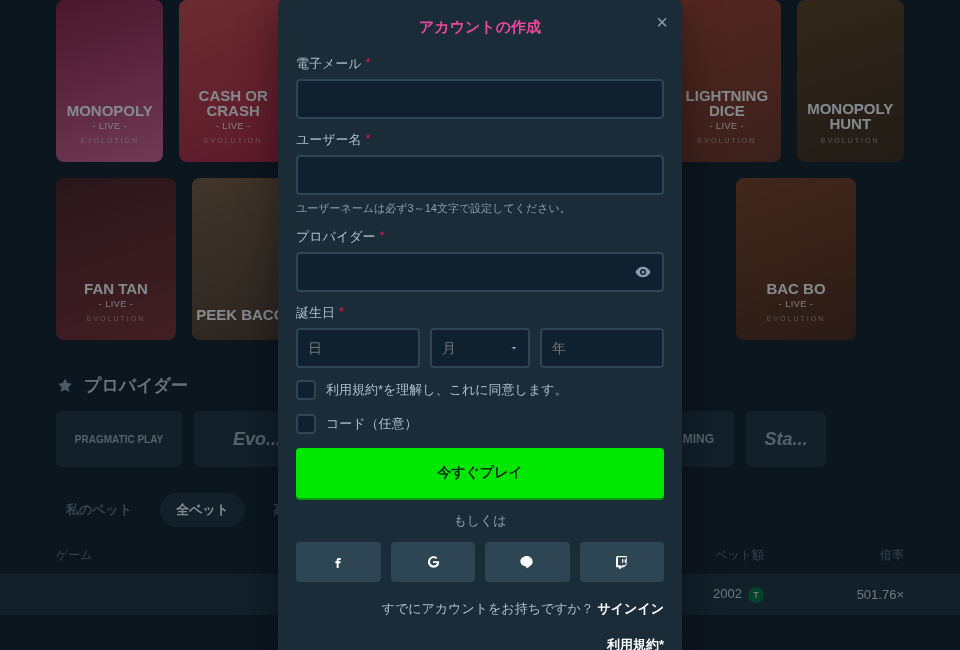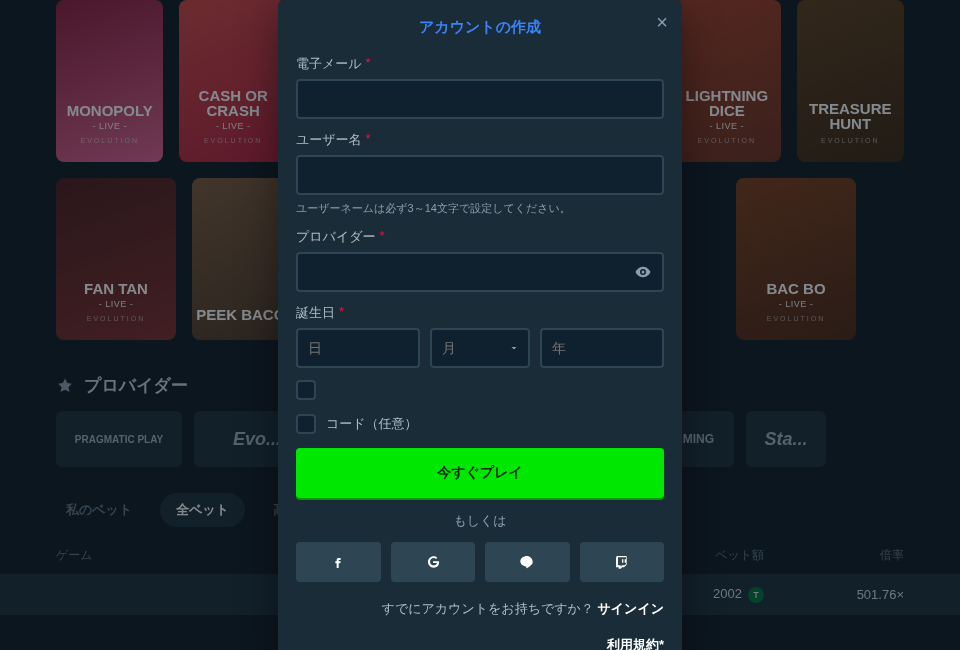--- a/index.html
+++ b/index.html
@@ -29,21 +29,21 @@
     .col-game { width: 200px; }
     .col-flex { flex: 1; }
     .col-amt { width: 120px; text-align: right; }
     .col-mul { width: 140px; text-align: right; }
     .table-row { display: flex; padding: 12px 56px; color: #d2dbe1; font-size: 13px; align-items: center; }
     .tag-t { display: inline-flex; width: 16px; height: 16px; border-radius: 50%; background: #00703c; color: #fff; font-size: 9px; align-items: center; justify-content: center; margin-left: 6px; }
     
     
     .overlay { position: absolute; inset: 0; background: rgba(10,20,28,.5); display: flex; justify-content: center; align-items: flex-start; }
     .modal { width: 404px; background: #1a2c38; border-radius: 6px; margin-top: 0; padding: 18px 18px 14px; color: #c1ccd6; position: relative; box-shadow: 0 10px 40px rgba(0,0,0,.4); }
-    .modal-title { text-align: center; font-weight: 700; font-size: 15px; color: #3b82f6; margin-bottom: 18px; }
+    .modal-title { text-align: center; font-weight: 700; font-size: 15px; color: #ec4899; margin-bottom: 18px; }
     .close { position: absolute; top: 12px; right: 14px; color: #8a9eae; font-size: 20px; font-weight: 300; cursor: pointer; line-height: 1; }
     
     .field-label { font-size: 13px; color: #b1bfca; margin-bottom: 6px; display: flex; }
     .req { color: #e14; margin-left: 4px; }
     .input { width: 100%; height: 40px; background: #0f212e; border: 2px solid #2e4553; border-radius: 4px; color: #fff; padding: 0 10px; font-size: 14px; }
     .field { margin-bottom: 12px; }
     .hint { font-size: 11px; color: #8a9eae; margin-top: 6px; }
     .pw-wrap { position: relative; }
     .eye { position: absolute; right: 12px; top: 50%; transform: translateY(-50%); width: 18px; height: 18px; fill: #8a9eae; cursor: pointer; }
     
@@ -91,21 +91,21 @@
       </div>
     <div style="width:120px"></div>
     <div style="width:120px"></div>
     <div style="width:120px"></div>
     <div class="tile c-lit">
         <div class="tile-title">LIGHTNING DICE</div>
         <div class="tile-sub">- LIVE -</div>
         <div class="tile-ev">EVOLUTION</div>
       </div>
     <div class="tile c-trea">
-        <div class="tile-title">TREASURE HUNT</div>
+        <div class="tile-title">MONOPOLY HUNT</div>
         <div class="tile-ev">EVOLUTION</div>
       </div>
   </div>
   <div class="tile-row row2">
     <div class="tile c-fan">
         <div class="tile-title">FAN TAN</div>
         <div class="tile-sub">- LIVE -</div>
         <div class="tile-ev">EVOLUTION</div>
       </div>
     <div class="tile c-bacc">
@@ -211,20 +211,21 @@
           <svg class="chev" width="12" height="12" viewBox="0 0 24 24" fill="#8a9eae">
               <path d="M7 10l5 5 5-5z"></path>
             </svg>
         </div>
         <input class="input" placeholder="年" style="">
       </div>
     </div>
     
     <div class="check-row">
       <div class="chk"></div>
+      <span>利用規約*を理解し、これに同意します。</span>
     </div>
     <div class="check-row">
       <div class="chk"></div>
       <span>コード（任意）</span>
     </div>
     
     <button class="primary-btn">今すぐプレイ</button>
     
     <div class="or">もしくは</div>
     

